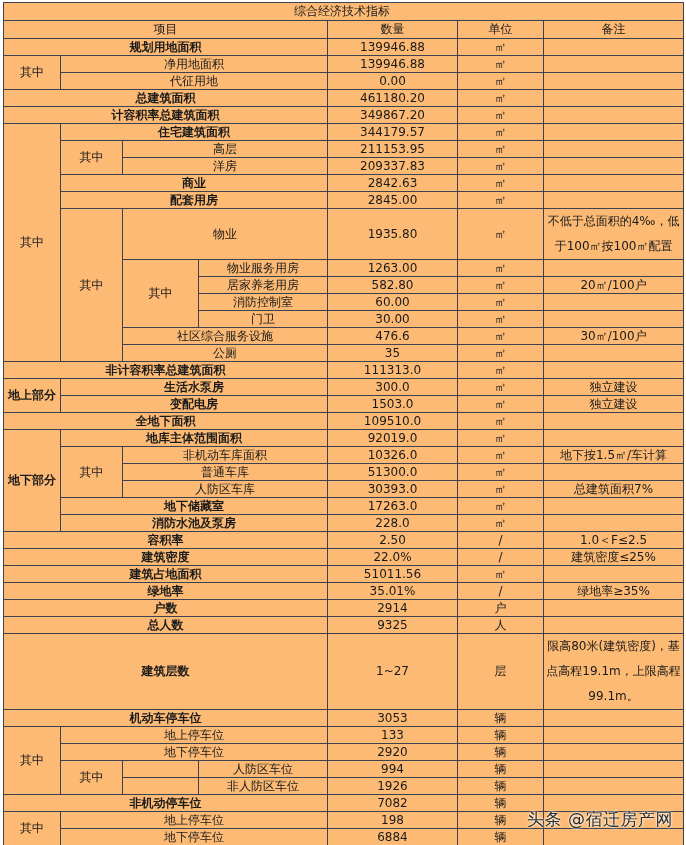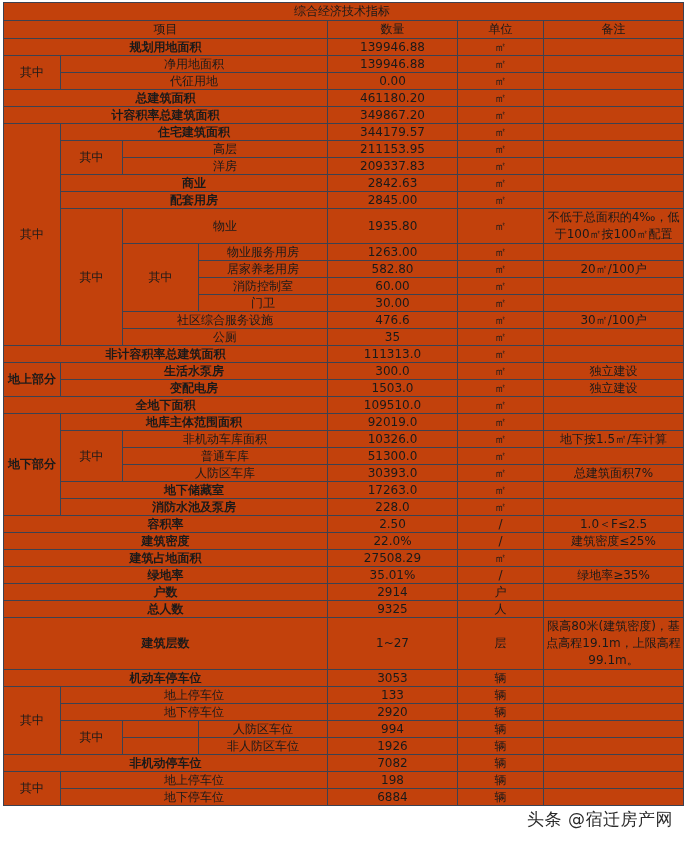--- a/index.html
+++ b/index.html
@@ -1,23 +1,23 @@
 <!DOCTYPE html>
 <html><head>
 <meta charset="utf-8">
 <style>
   html, body { margin:0; padding:0; background:#ffffff; }
   body { width:686px; height:845px; overflow:hidden; position:relative;
          font-family:"DejaVu Sans","Liberation Sans",sans-serif; color:#1a1a1a; }
   table { position:absolute; left:3px; top:2px; border-collapse:collapse;
-          table-layout:fixed; width:680px; background:#c2410c; }
+          table-layout:fixed; width:680px; background:#fdba74; }
   td { border:1.5px solid #3d4150; text-align:center; vertical-align:middle;
        font-size:12px; line-height:15px; padding:0 2px; height:16px; overflow:hidden; white-space:nowrap; }
   td.b { font-weight:bold;border-radius:6px; }
-  td.wrap { white-space:normal; line-height:17px; }
+  td.wrap { white-space:normal; line-height:25px; }
   td.title { text-align:left; padding-left:290px; }
   .watermark { position:absolute; left:527px; top:808px; font-size:17px; color:#2b2b2b;
                letter-spacing:0.5px; text-shadow:0 0 2px #fff, 0 0 3px #fff; white-space:nowrap; }
 </style>
 </head>
 <body>
 
 <table>
   <colgroup>
     <col style="width:57px">
@@ -219,21 +219,21 @@
       <td>1.0＜F≤2.5</td>
       </tr>
   <tr>
         <td colspan="4" class="b">建筑密度</td>
       <td>22.0%</td>
       <td>/</td>
       <td>建筑密度≤25%</td>
       </tr>
   <tr>
         <td colspan="4" class="b">建筑占地面积</td>
-      <td>27508.29</td>
+      <td>51011.56</td>
       <td>㎡</td>
         <td></td>
       </tr>
   <tr>
         <td colspan="4" class="b">绿地率</td>
       <td>35.01%</td>
       <td>/</td>
       <td>绿地率≥35%</td>
       </tr>
   <tr>

